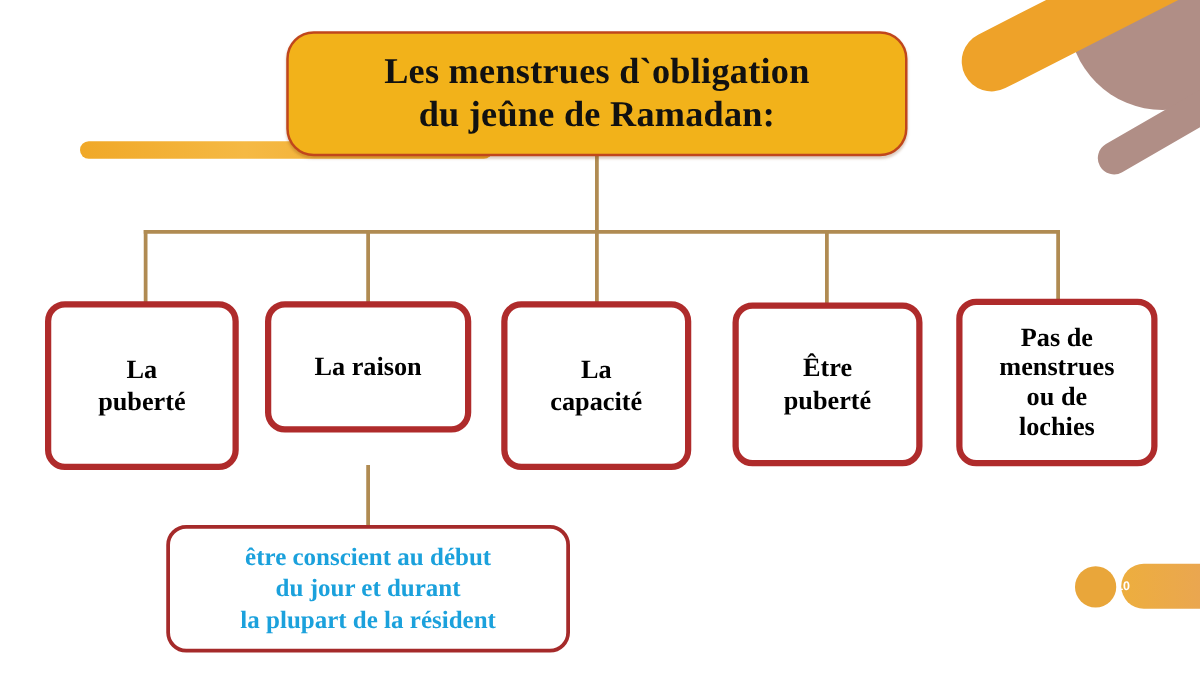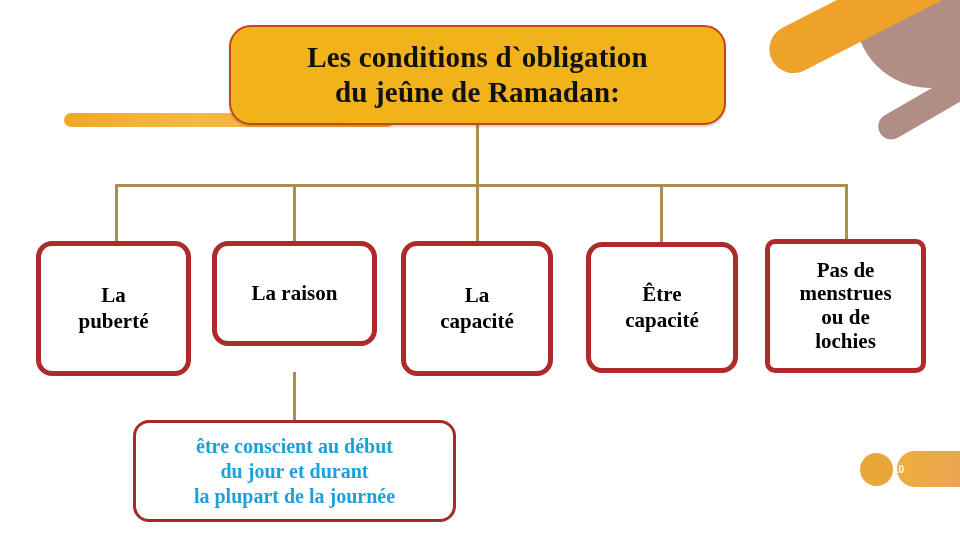--- a/index.html
+++ b/index.html
@@ -93,21 +93,21 @@
     font-weight:bold;
     line-height:1.2;
     text-align:center;
     white-space:pre-line;
   }
 
   .node-1{left:36px;  top:241px; width:155px; height:135px;}
   .node-2{left:212px; top:241px; width:165px; height:105px;}
   .node-3{left:401px; top:241px; width:152px; height:135px;}
   .node-4{left:586px; top:242px; width:152px; height:131px;}
-  .node-5{left:765px; top:239px; width:161px; height:134px;border-radius:10px;}
+  .node-5{left:765px; top:239px; width:161px; height:134px;}
 
   .node-5 .node-label{line-height:1.12;}
 
   
   .subnode{
     position:absolute;
     left:133px;top:420px;width:323px;height:102px;
     background:#ffffff;
     border:3px solid #A52A2A;
     border-radius:16px;
@@ -180,50 +180,50 @@
   <div class="conn conn-stem"></div>
   <div class="conn conn-bus"></div>
   <div class="conn conn-drop" style="left:115px;"></div>
   <div class="conn conn-drop" style="left:293px;"></div>
   <div class="conn conn-drop" style="left:476px;"></div>
   <div class="conn conn-drop" style="left:660px;"></div>
   <div class="conn conn-drop" style="left:845px;"></div>
   <div class="conn conn-sub"></div>
 
   <div class="title-box">
-    <div class="title-text">Les conditions d`obligation
+    <div class="title-text">Les menstrues d`obligation
 du jeûne de Ramadan:</div>
   </div>
 
   <div class="node node-1">
     <div class="node-label">La
 puberté</div>
   </div>
   <div class="node node-2">
     <div class="node-label">La raison</div>
   </div>
   <div class="node node-3">
     <div class="node-label">La
 capacité</div>
   </div>
   <div class="node node-4">
     <div class="node-label">Être
-capacité</div>
+puberté</div>
   </div>
   <div class="node node-5">
     <div class="node-label">Pas de
 menstrues
 ou de
 lochies</div>
   </div>
 
   <div class="subnode">
     <div class="subnode-label">être conscient au début
 du jour et durant
-la plupart de la journée</div>
+la plupart de la résident</div>
   </div>
 
   <div class="footer-pill"></div>
   <div class="page-badge">
     <span>10</span>
   </div>
 
 
 </div>
 

